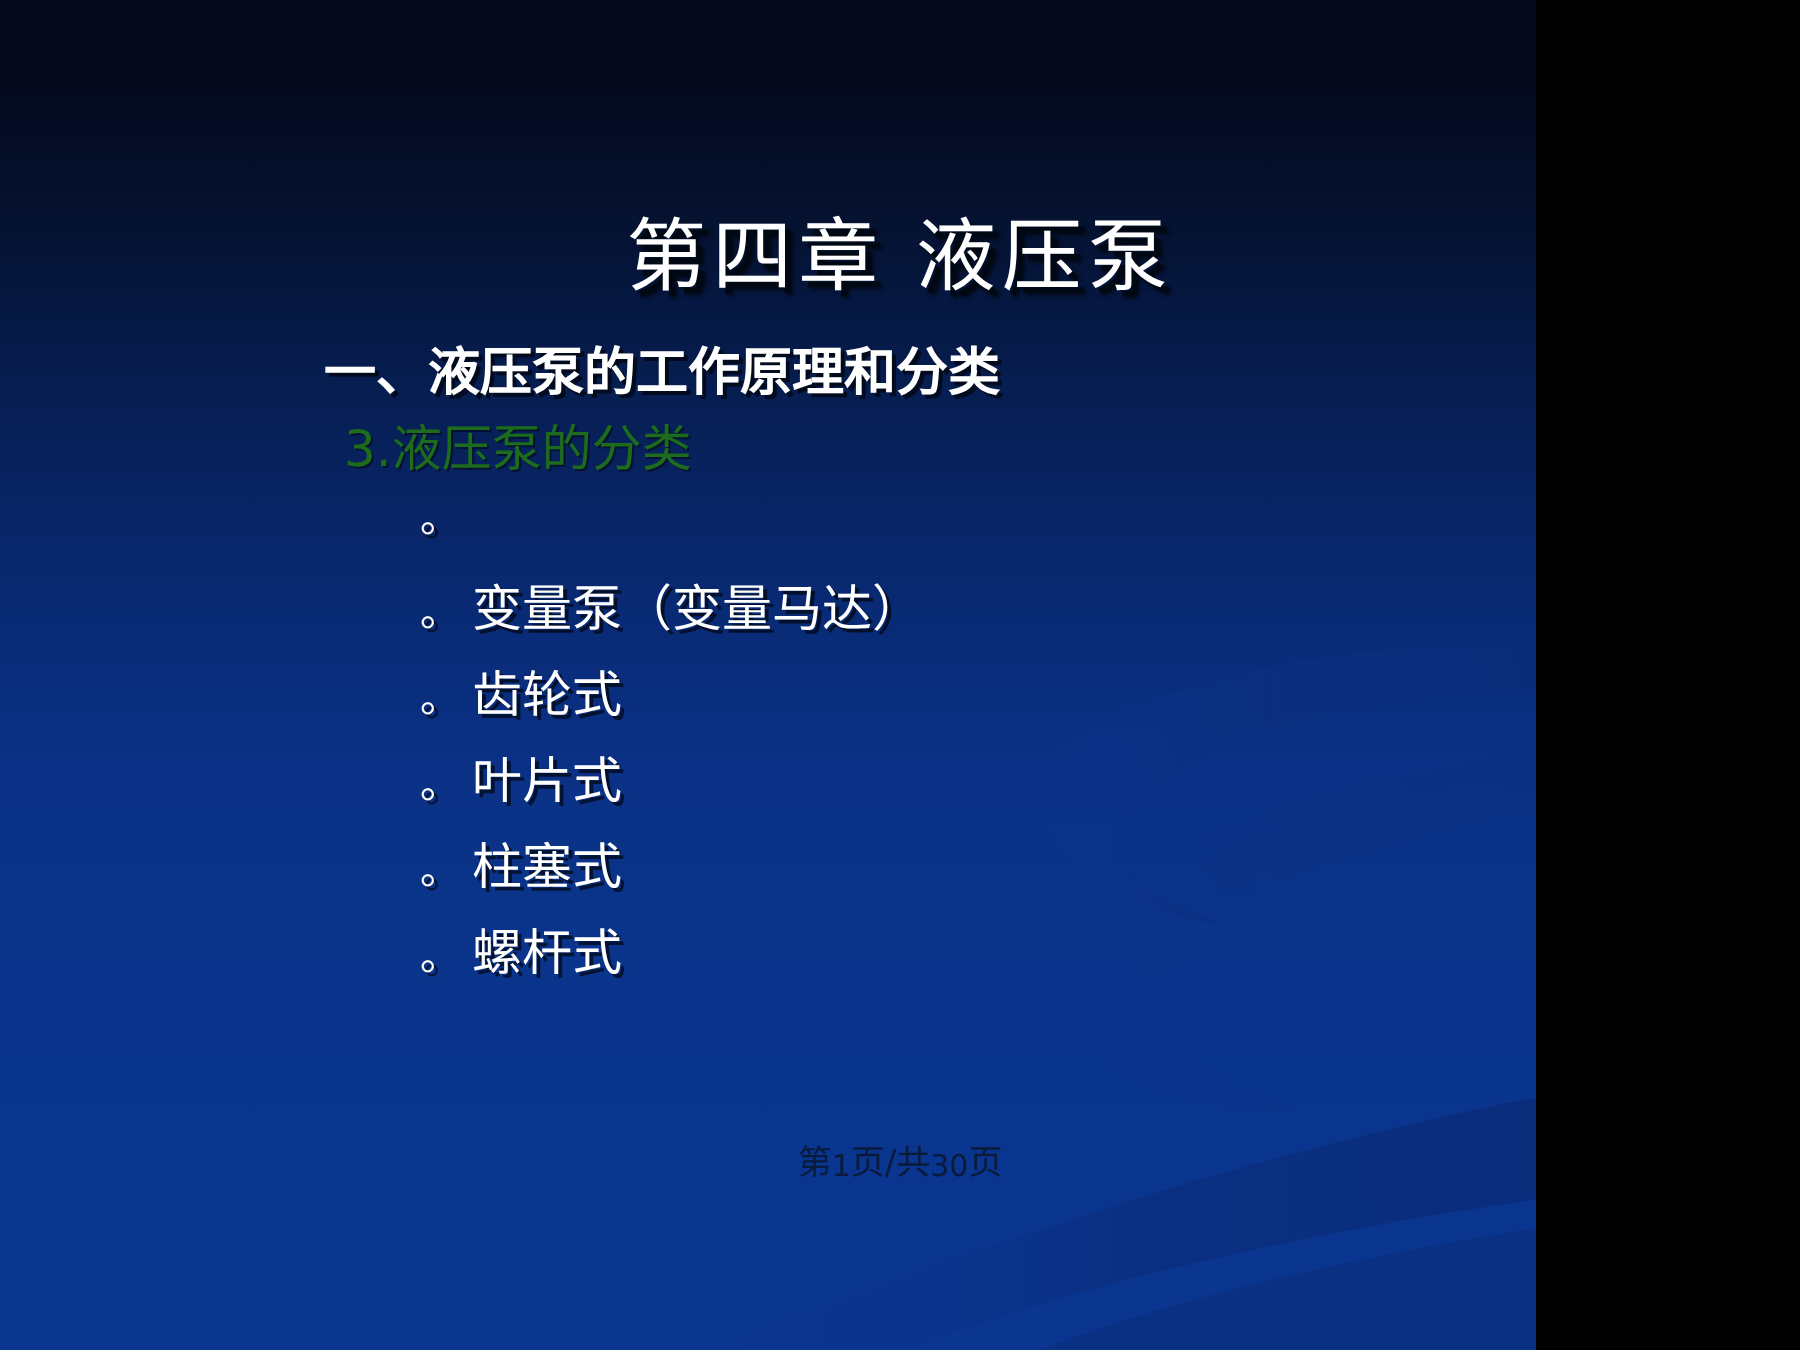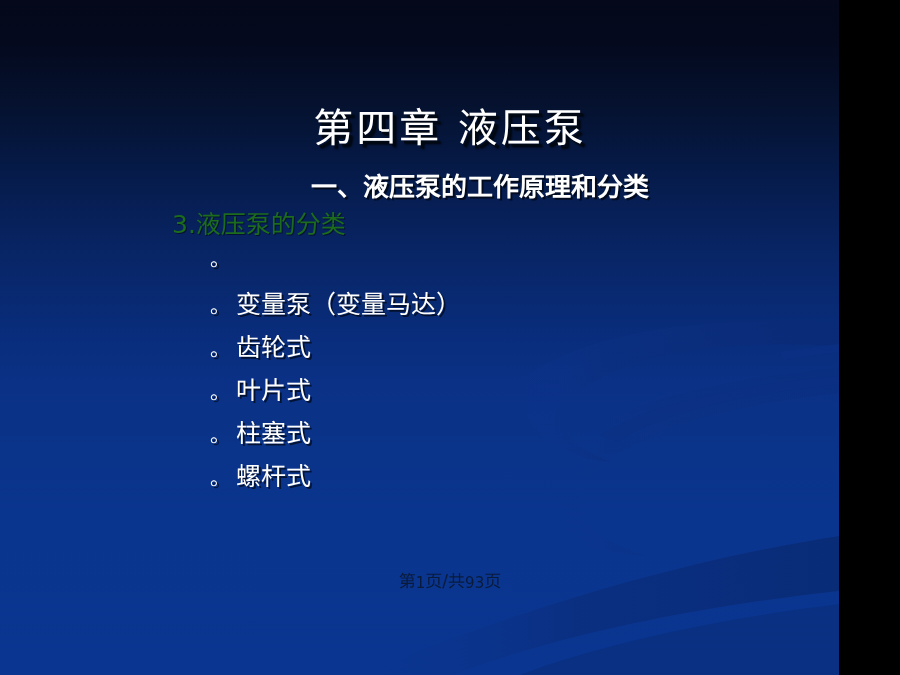--- a/index.html
+++ b/index.html
@@ -7,21 +7,21 @@
     margin: 0;
     padding: 0;
     background: #000000;
   }
   body {
     font-family: "DejaVu Sans", "Liberation Sans", sans-serif;
   }
 
   #slide {
     position: relative;
-    width: 839px;
+    width: 768px;
     height: 675px;
     overflow: hidden;
     
     background: linear-gradient(to bottom,
         #04081a 0%,
         #04091d 6%,
         #051230 16%,
         #061c4d 27%,
         #082566 38%,
         #092c79 48%,
@@ -71,21 +71,20 @@
     white-space: nowrap;
     line-height: 1.0;
   }
 
   .lvl1 {
     font-size: 26px;
     font-weight: bold;
     letter-spacing: 0px;
     margin: 0 0 0 4px;
     height: 38px;
-    text-align: center;
   }
 
   .lvl2-green {
     font-size: 25px;
     color: #1d6b1d;
     text-shadow: 1px 1px 0 rgba(0,0,0,0.45);
     margin: 0 0 0 14px;
     height: 37px;
   }
 
@@ -212,16 +211,16 @@
     </div>
 
     <div class="line bullet-row">
       <span class="bullet-mark">。</span>
       <span class="bullet-text">螺杆式</span>
     </div>
 
   </div>
 
   <div id="footer">
-    <span>第</span><span class="pgnum">1</span><span>页/共</span><span class="pgnum">93</span><span>页</span>
+    <span>第</span><span class="pgnum">1</span><span>页/共</span><span class="pgnum">30</span><span>页</span>
   </div>
 
 </div>
 
 </body></html>

